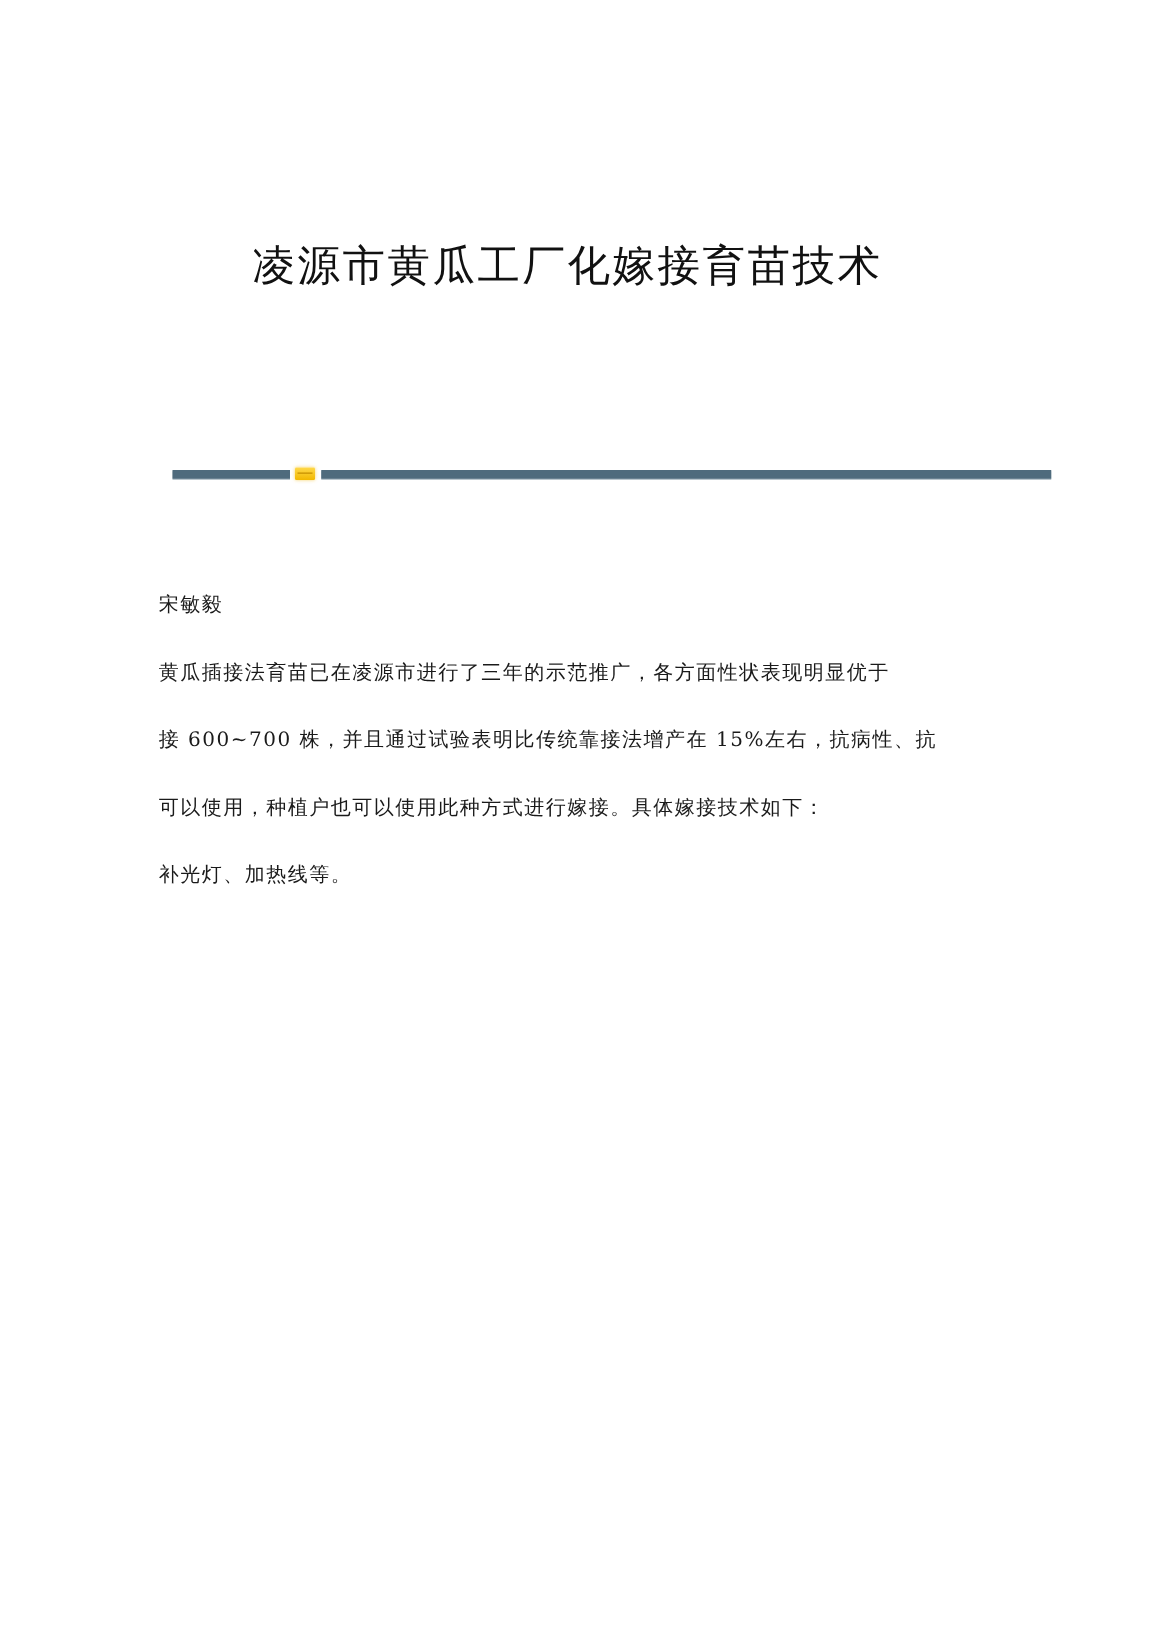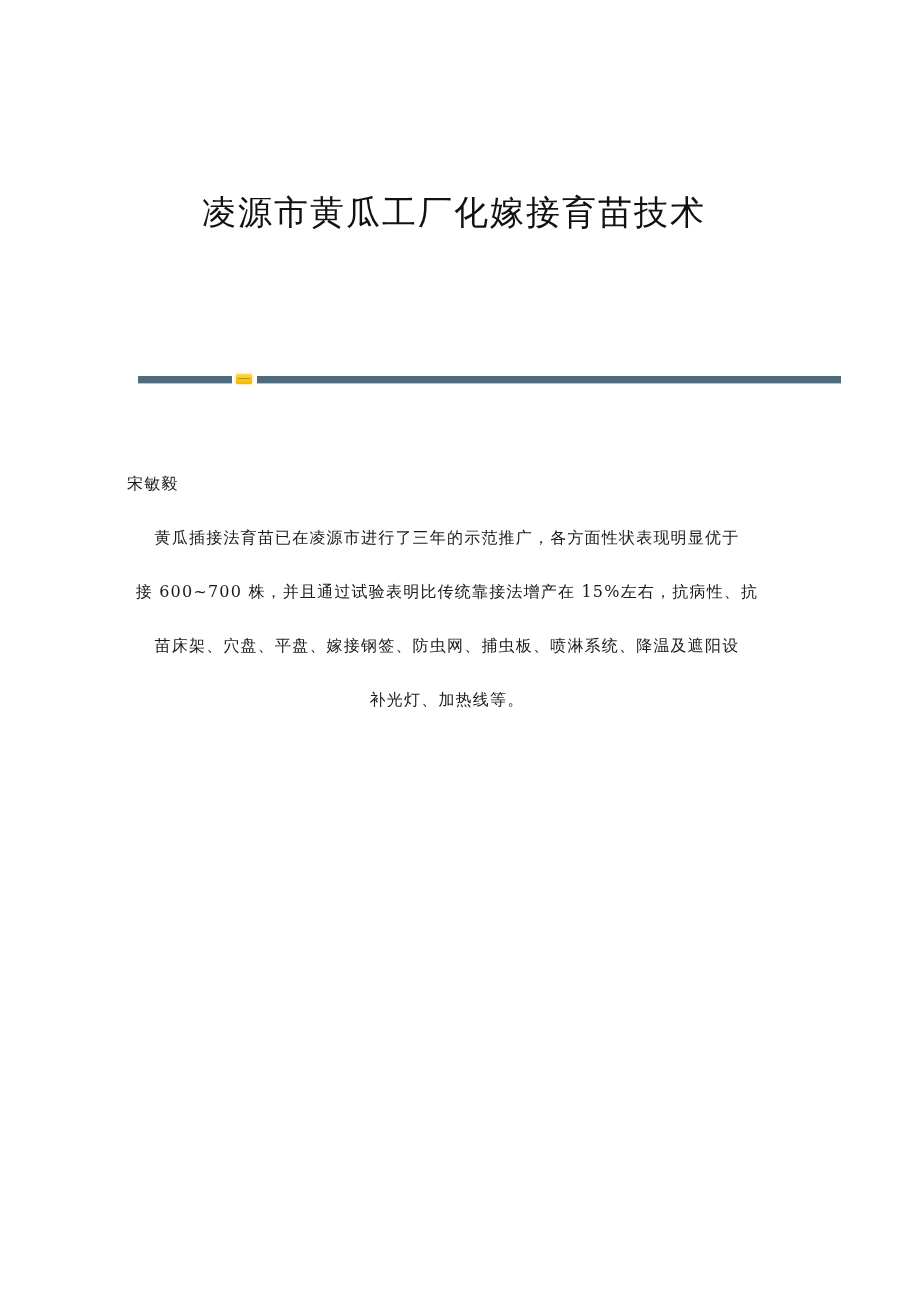--- a/index.html
+++ b/index.html
@@ -82,41 +82,40 @@
       font-size: 16px;
       line-height: 27px;
       margin: 0 0 27px 0;
       letter-spacing: 1.2px;
       white-space: nowrap;
     }
     .line {
       display: block;
       height: 27px;
       margin-bottom: 27px;
-      text-align: center;
     }
     .line:last-child { margin-bottom: 0; }
   </style>
 </head>
 <body>
 
 <h1 class="title">凌源市黄瓜工厂化嫁接育苗技术</h1>
 
 <div class="divider">
   <div class="seg-left"></div>
   <div class="gold"></div>
   <div class="seg-right"></div>
 </div>
 
 <div class="content">
   <div class="p">宋敏毅</div>
 
   <div class="p">
     <span class="line">黄瓜插接法育苗已在凌源市进行了三年的示范推广，各方面性状表现明显优于</span>
     <span class="line">接 600~700 株，并且通过试验表明比传统靠接法增产在 15%左右，抗病性、抗</span>
+    <span class="line">可以使用，种植户也可以使用此种方式进行嫁接。具体嫁接技术如下：</span>
   </div>
 
 
   <div class="p">
-    <span class="line">苗床架、穴盘、平盘、嫁接钢签、防虫网、捕虫板、喷淋系统、降温及遮阳设</span>
     <span class="line">补光灯、加热线等。</span>
   </div>
 </div>
 
 </body></html>

